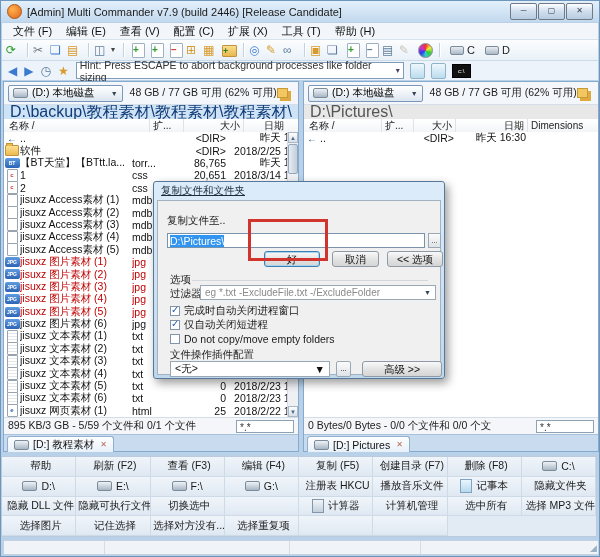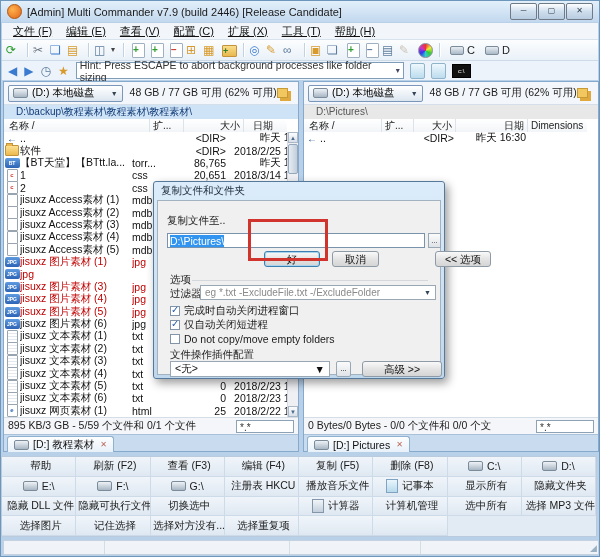--- a/index.html
+++ b/index.html
@@ -5,21 +5,21 @@
   html,body{margin:0;padding:0;background:#9db8d2;font-family:"Liberation Sans","DejaVu Sans",sans-serif;}
   .window{position:relative;width:600px;height:557px;background:#b9d1e8;border:1px solid #6d96bd;overflow:hidden;box-sizing:border-box;}
   
   .titlebar{position:absolute;left:0;top:0;right:0;height:21px;background:linear-gradient(#e3f0fb,#c2d8ee);display:flex;align-items:center;padding:0 6px;box-sizing:border-box;}
   .app-icon{width:13px;height:13px;border-radius:50%;background:radial-gradient(circle at 35% 35%,#ffb24d,#e2641b);margin-right:5px;flex:0 0 auto;border:1px solid #b0550f;}
   .title-text{font-size:11px;color:#1b1b1b;white-space:nowrap;}
   .winbtns{margin-left:auto;display:flex;}
   .winbtn{width:25px;height:15px;border:1px solid #707a86;border-radius:2px;background:linear-gradient(#fdfeff,#cfdeed 50%,#b8cce0);font-size:8px;line-height:13px;text-align:center;color:#33414e;margin-left:1px;}
   
   .menubar{position:absolute;left:1px;top:22px;right:1px;height:16px;background:#f2f6fa;border-bottom:1px solid #d7e2ec;display:flex;align-items:center;padding-left:4px;}
-  .menu-item{font-size:11px;color:#111;padding:0 7px;text-decoration:underline;}
+  .menu-item{font-size:11px;color:#111;padding:0 7px;}
   
   .toolbar{position:absolute;left:1px;top:39px;right:1px;height:20px;background:linear-gradient(#fcfdfe,#e9f1f8);border-bottom:1px solid #cddbe8;display:flex;align-items:center;padding-left:4px;}
   .tb{display:flex;align-items:center;}
   .ic{width:17px;height:16px;font-size:12px;line-height:16px;text-align:center;flex:0 0 auto;}
   .ic.tiny{width:8px;font-size:8px;color:#444;}
   .green{color:#2f9e2f;} .grey{color:#6b7480;} .blue{color:#3a7bd0;} .amber{color:#d79a2b;}
   .slate{color:#5f7d9c;} .red{color:#cc3b30;} .disabled{color:#c9c3b6;}
   .ic.page{background:#fff;border:1px solid #9fb0c0;width:11px;height:13px;line-height:12px;font-size:10px;font-weight:bold;margin:0 3px;border-radius:1px;}
   .ic.page.green{color:#2f9e2f;} .ic.page.red{color:#cc3b30;} .ic.page.slate{color:#5f7d9c;}
   .ic.folder{background:linear-gradient(#f9dd8a,#e8b84e);border:1px solid #c3933a;width:13px;height:10px;line-height:9px;font-size:9px;color:#2f7e2f;font-weight:bold;margin:2px 2px 0;border-radius:1px;}
@@ -37,24 +37,24 @@
   
   .panel{position:absolute;top:80px;width:296px;height:371px;background:#fff;border:1px solid #86aacc;box-sizing:border-box;}
   .panel.left{left:2px;} .panel.right{left:302px;}
   .drivebar{position:absolute;left:0;top:0;right:0;height:23px;background:#f3f6fa;border-bottom:1px solid #d5dfe9;display:flex;align-items:center;padding:0 4px;box-sizing:border-box;}
   .drive-select{width:122px;height:17px;border:1px solid #7a96b8;border-radius:2px;background:linear-gradient(#fff,#dce6f0);display:flex;align-items:center;font-size:10.5px;padding:0 4px;box-sizing:border-box;}
   .drive-select .dlabel{flex:1;}
   .hdd{width:13px;height:8px;background:linear-gradient(#eef2f6,#a8b6c4);border:1px solid #7c8b99;border-radius:2px;margin-right:4px;flex:0 0 auto;}
   .drive-select .arr{font-size:7px;color:#345;}
   .space-text{font-size:10.5px;color:#222;margin-left:7px;white-space:nowrap;}
   .stack-ic{margin-left:auto;width:10px;height:8px;background:#f3c760;border:1px solid #c79a36;box-shadow:3px 3px 0 #e0a93e;margin-right:6px;}
-  .pathbar{position:absolute;left:0;top:23px;right:0;height:14px;font-size:10px;line-height:14px;padding:0 12px;white-space:nowrap;overflow:hidden;box-sizing:border-box;}
+  .pathbar{position:absolute;left:0;top:23px;right:0;height:14px;font-size:16px;line-height:14px;padding:0 6px;white-space:nowrap;overflow:hidden;box-sizing:border-box;}
   .pathbar.active{background:#cfe3f7;color:#123c77;}
   .pathbar.inactive{background:#e8e8e8;color:#555;}
-  .listheader{position:absolute;left:0;top:37px;right:11px;height:19px;background:linear-gradient(#ffffff,#edf1f5);border-bottom:1px solid #cdd5de;display:flex;font-size:10px;color:#222;box-sizing:border-box;border-radius:6px;}
+  .listheader{position:absolute;left:0;top:37px;right:0;height:19px;background:linear-gradient(#ffffff,#edf1f5);border-bottom:1px solid #cdd5de;display:flex;font-size:10px;color:#222;box-sizing:border-box;border-radius:6px;}
   .hcell{border-right:1px solid #dde3ea;padding:0 3px;line-height:13px;white-space:nowrap;overflow:hidden;box-sizing:border-box;}
   
   .list{position:absolute;left:0;top:50px;right:0;height:285px;overflow:hidden;background:#fff;}
   .frow{display:flex;height:12.4px;align-items:center;font-size:10.5px;color:#111;white-space:nowrap;}
   .frow.sel{color:#c00000;}
   .fic{flex:0 0 16px;display:flex;justify-content:center;align-items:center;}
   .fname{flex:0 0 112px;overflow:hidden;}
   .fext{flex:0 0 36px;overflow:hidden;}
   .fsize{flex:0 0 62px;text-align:right;padding-right:4px;box-sizing:border-box;}
   .fdate{flex:0 0 84px;text-align:right;padding-right:4px;box-sizing:border-box;color:#111;}
@@ -92,30 +92,30 @@
   .fg-ic{display:inline-block;margin-right:4px;}
   .fg-drive{width:13px;height:8px;background:linear-gradient(#eef2f6,#a8b6c4);border:1px solid #7c8b99;border-radius:2px;}
   .fg-notepad{width:10px;height:12px;background:linear-gradient(#eaf6fd,#b7d9ec);border:1px solid #7fa3c0;}
   .fg-calc{width:10px;height:12px;background:linear-gradient(#f2f5f8,#c2cfdc);border:1px solid #8396aa;}
   
   .botstatus{position:absolute;left:2px;top:539px;width:596px;height:15px;background:#f0f4f8;border:1px solid #c4d2e0;box-sizing:border-box;display:flex;}
   .bsec{border-right:1px solid #d4dde6;height:100%;}
   .grip{position:absolute;right:1px;bottom:1px;font-size:9px;color:#9ab0c4;}
   
   .dialog{position:absolute;left:152px;top:180px;width:292px;height:198px;background:linear-gradient(#dcecfa,#bfd7ec);border:1px solid #56789a;border-radius:3px;box-shadow:3px 4px 10px rgba(0,0,0,.4);z-index:50;box-sizing:border-box;}
-  .dlg-title{height:25px;font-size:10.5px;color:#1b2b3a;line-height:17px;padding-left:7px;}
+  .dlg-title{height:25px;font-size:10.5px;color:#1b2b3a;line-height:17px;padding-left:7px;text-decoration:underline;}
   .dlg-body{position:absolute;left:3px;right:3px;top:18px;bottom:3px;background:#f0f0f0;border:1px solid #a3b2c1;box-sizing:border-box;}
   .dlg-label{position:absolute;font-size:10.5px;color:#1a1a1a;}
   .dest-input{position:absolute;left:9px;top:32px;width:258px;height:15px;background:#fff;border:1px solid #7a93ad;box-sizing:border-box;display:flex;align-items:center;padding-left:2px;}
   .dest-sel{background:#3194f0;color:#fff;font-size:10.5px;line-height:12px;}
   .browse-btn{position:absolute;left:270px;top:32px;width:13px;height:15px;border:1px solid #9aa8b5;background:linear-gradient(#fbfbfb,#dfe3e7);font-size:8px;text-align:center;line-height:13px;color:#333;box-sizing:border-box;}
   .dlg-btn{position:absolute;height:16px;border:1px solid #8e9aa6;border-radius:3px;background:linear-gradient(#f9f9f9,#e2e2e2 55%,#d5d5d5);font-size:10.5px;text-align:center;line-height:15px;color:#111;box-sizing:border-box;}
   .btn-ok{left:106px;top:50px;width:56px;border-color:#3c7fb1;box-shadow:inset 0 0 0 1px #a9d4ee;}
   .btn-cancel{left:174px;top:50px;width:47px;}
-  .btn-opts{left:229px;top:50px;width:56px;margin-left:48px;}
+  .btn-opts{left:229px;top:50px;width:56px;}
   .grp-line{position:absolute;left:34px;top:79px;right:12px;height:1px;background:#d4d8dc;}
   .flt-combo{position:absolute;left:42px;top:84px;width:236px;height:15px;background:#fff;border:1px solid #9aa8b5;font-size:10px;color:#8a8a8a;display:flex;align-items:center;justify-content:space-between;padding:0 4px;box-sizing:border-box;}
   .flt-combo .arr{color:#345;font-size:7px;}
   .checkrow{position:absolute;left:12px;display:flex;align-items:center;font-size:10.5px;color:#1a1a1a;height:12px;}
   .cbx{width:10px;height:10px;background:#fff;border:1px solid #8294a8;margin-right:4px;position:relative;box-sizing:border-box;flex:0 0 auto;}
   .cbx.checked::after{content:"✓";position:absolute;left:0px;top:-3px;font-size:10px;color:#2a5db0;font-weight:bold;}
   .plug-combo{position:absolute;left:12px;top:160px;width:160px;height:16px;background:#fff;border:1px solid #9aa8b5;font-size:10.5px;display:flex;align-items:center;justify-content:space-between;padding:0 4px;box-sizing:border-box;color:#111;}
   .plug-browse{position:absolute;left:178px;top:160px;width:15px;height:16px;border:1px solid #9aa8b5;border-radius:2px;background:linear-gradient(#fbfbfb,#dfe3e7);font-size:8px;text-align:center;line-height:14px;box-sizing:border-box;}
   .btn-adv{left:204px;top:160px;width:80px;}
   .red-annotation{position:absolute;left:247px;top:218px;width:74px;height:36px;border:3px solid #d0342c;z-index:60;}
@@ -306,20 +306,21 @@
           </span>
           <span class="fname">jisuxz 图片素材 (1)</span>
           <span class="fext">jpg</span>
           <span class="fsize"></span>
           <span class="fdate"></span>
         </div>
         <div class="frow sel">
           <span class="fic">
             <span class="fi fi-jpg">JPG</span>
           </span>
+          <span class="fname">jisuxz 图片素材 (2)</span>
           <span class="fext">jpg</span>
           <span class="fsize"></span>
           <span class="fdate"></span>
         </div>
         <div class="frow sel">
           <span class="fic">
             <span class="fi fi-jpg">JPG</span>
           </span>
           <span class="fname">jisuxz 图片素材 (3)</span>
           <span class="fext">jpg</span>
@@ -494,20 +495,24 @@
       <div class="fcell">
         <span class="fg-ic"></span>
         <span>编辑 (F4)</span>
       </div>
       <div class="fcell">
         <span class="fg-ic"></span>
         <span>复制 (F5)</span>
       </div>
       <div class="fcell">
         <span class="fg-ic"></span>
+        <span>创建目录 (F7)</span>
+      </div>
+      <div class="fcell">
+        <span class="fg-ic"></span>
         <span>删除 (F8)</span>
       </div>
       <div class="fcell">
         <span class="fg-ic fg-drive"></span>
         <span>C:\</span>
       </div>
       <div class="fcell">
         <span class="fg-ic fg-drive"></span>
         <span>D:\</span>
       </div>
@@ -527,24 +532,20 @@
         <span class="fg-ic"></span>
         <span>注册表 HKCU</span>
       </div>
       <div class="fcell">
         <span class="fg-ic"></span>
         <span>播放音乐文件</span>
       </div>
       <div class="fcell">
         <span class="fg-ic fg-notepad"></span>
         <span>记事本</span>
-      </div>
-      <div class="fcell">
-        <span class="fg-ic"></span>
-        <span>显示所有</span>
       </div>
       <div class="fcell">
         <span class="fg-ic"></span>
         <span>隐藏文件夹</span>
       </div>
       <div class="fcell">
         <span class="fg-ic"></span>
         <span>隐藏 DLL 文件</span>
       </div>
       <div class="fcell">

